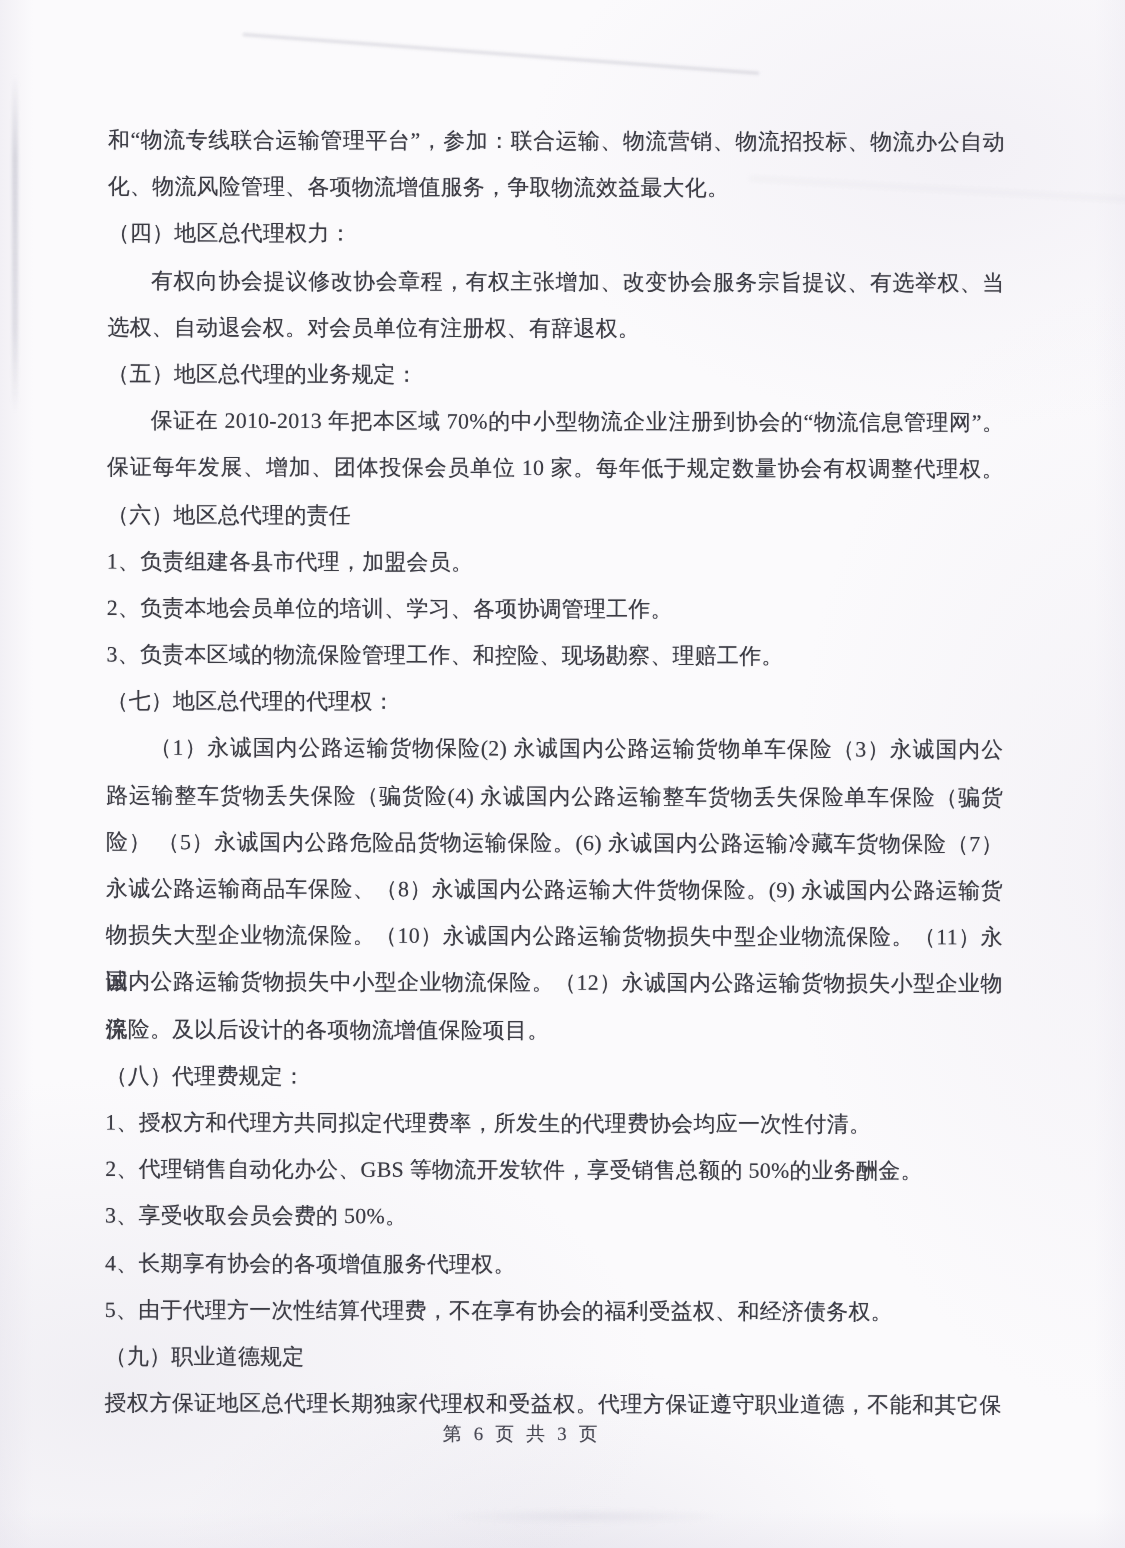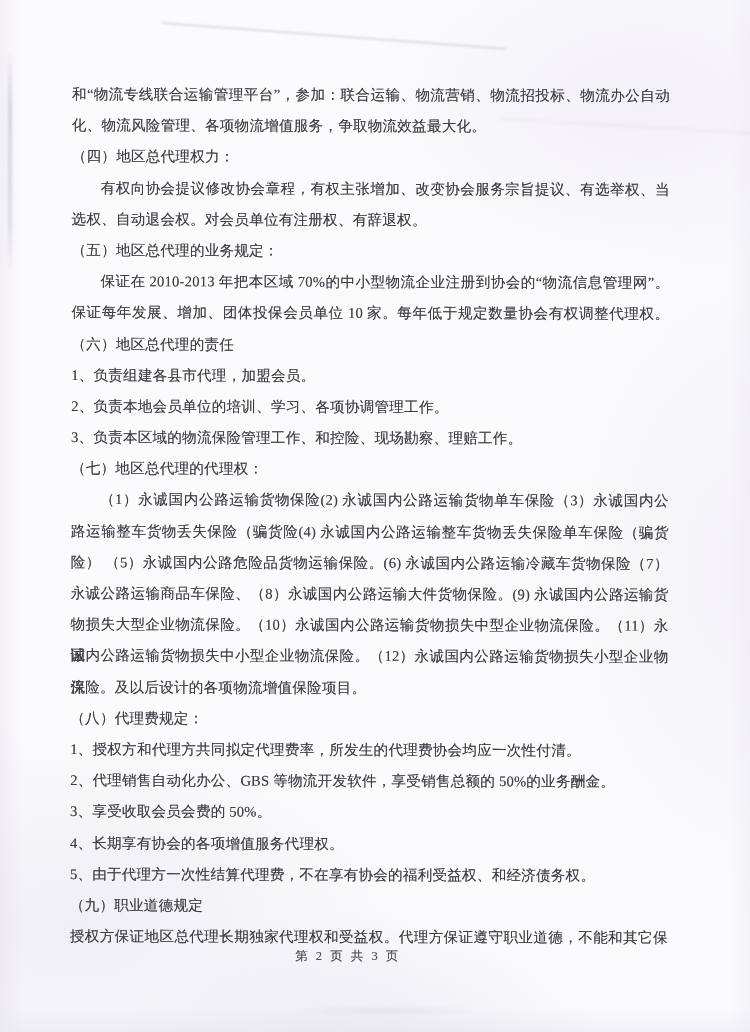--- a/index.html
+++ b/index.html
@@ -147,14 +147,14 @@
       <div class="line">（八）代理费规定：</div>
       <div class="line">1、授权方和代理方共同拟定代理费率，所发生的代理费协会均应一次性付清。</div>
       <div class="line">2、代理销售自动化办公、GBS 等物流开发软件，享受销售总额的 50%的业务酬金。</div>
       <div class="line">3、享受收取会员会费的 50%。</div>
       <div class="line">4、长期享有协会的各项增值服务代理权。</div>
       <div class="line">5、由于代理方一次性结算代理费，不在享有协会的福利受益权、和经济债务权。</div>
       <div class="line">（九）职业道德规定</div>
       <div class="line fill">授权方保证地区总代理长期独家代理权和受益权。代理方保证遵守职业道德，不能和其它保</div>
     </div>
 
-  <div class="page-footer">第 2 页 共 3 页</div>
+  <div class="page-footer">第 6 页 共 3 页</div>
 </div>
 
 </body></html>

